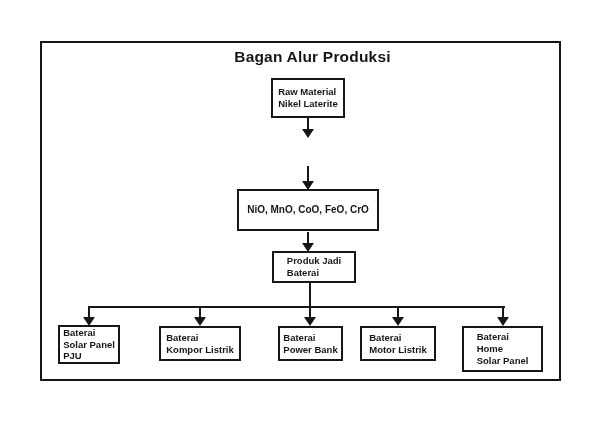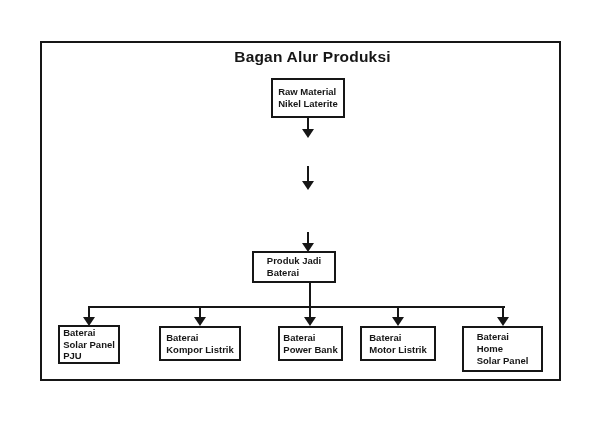--- a/index.html
+++ b/index.html
@@ -41,21 +41,21 @@
     font-weight: bold;
     font-size: 9.5px;
     line-height: 1.25;
     white-space: pre-line;
     color: #161616;
   }
   
   .n-raw      { left: 271px; top: 78px;  width: 74px;  height: 40px; }
   .n-mineral  { left: 256px; top: 137px; width: 104px; height: 28px; }
   .n-oxides   { left: 237px; top: 189px; width: 142px; height: 42px; font-size: 10px; }
-  .n-jadi     { left: 252px; top: 251px; width: 84px;  height: 32px; }
+  .n-jadi     { left: 272px; top: 251px; width: 84px;  height: 32px; }
   
   .p-0 { left: 58px;  top: 325px; width: 62px; height: 39px; }
   .p-1 { left: 159px; top: 326px; width: 82px; height: 35px; }
   .p-2 { left: 278px; top: 326px; width: 65px; height: 35px; }
   .p-3 { left: 360px; top: 326px; width: 76px; height: 35px; }
   .p-4 { left: 462px; top: 326px; width: 81px; height: 46px; }
   
   .varrow {
     position: absolute;
     width: 12px;
@@ -107,20 +107,21 @@
     <div class="shaft"></div>
     <div class="head"></div>
   </div>
 
 
   <div class="varrow a2">
     <div class="shaft"></div>
     <div class="head"></div>
   </div>
 
+  <div class="node n-oxides">NiO, MnO, CoO, FeO, CrO</div>
 
   <div class="varrow a3">
     <div class="shaft"></div>
     <div class="head"></div>
   </div>
 
   <div class="node n-jadi">Produk Jadi
 Baterai</div>
 
   <div class="stem"></div>

